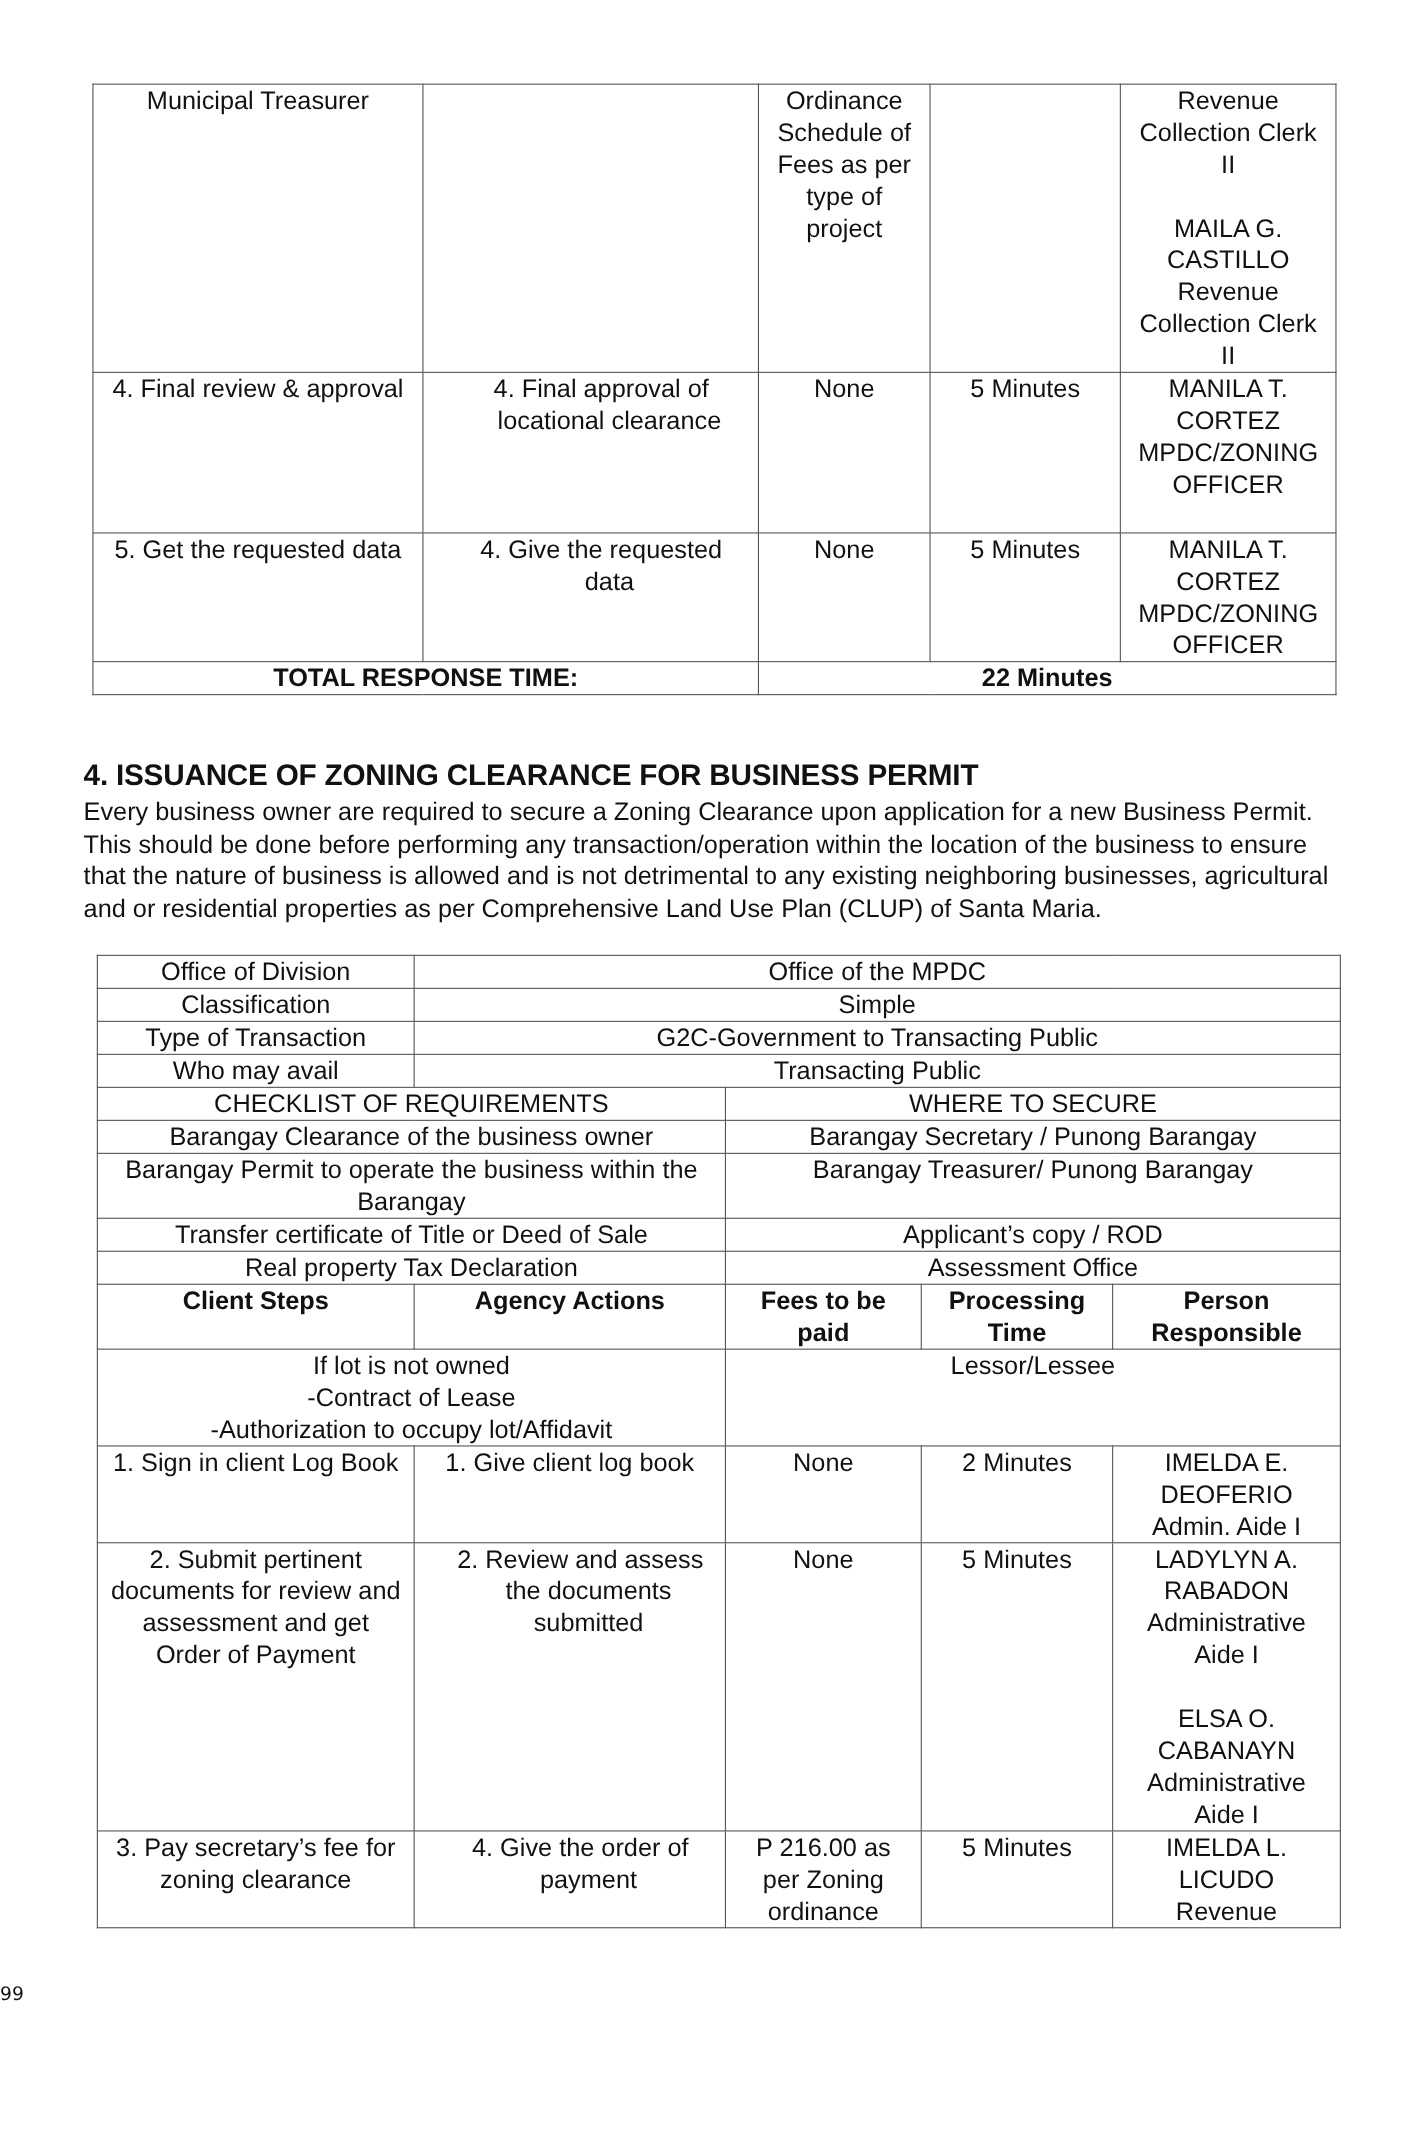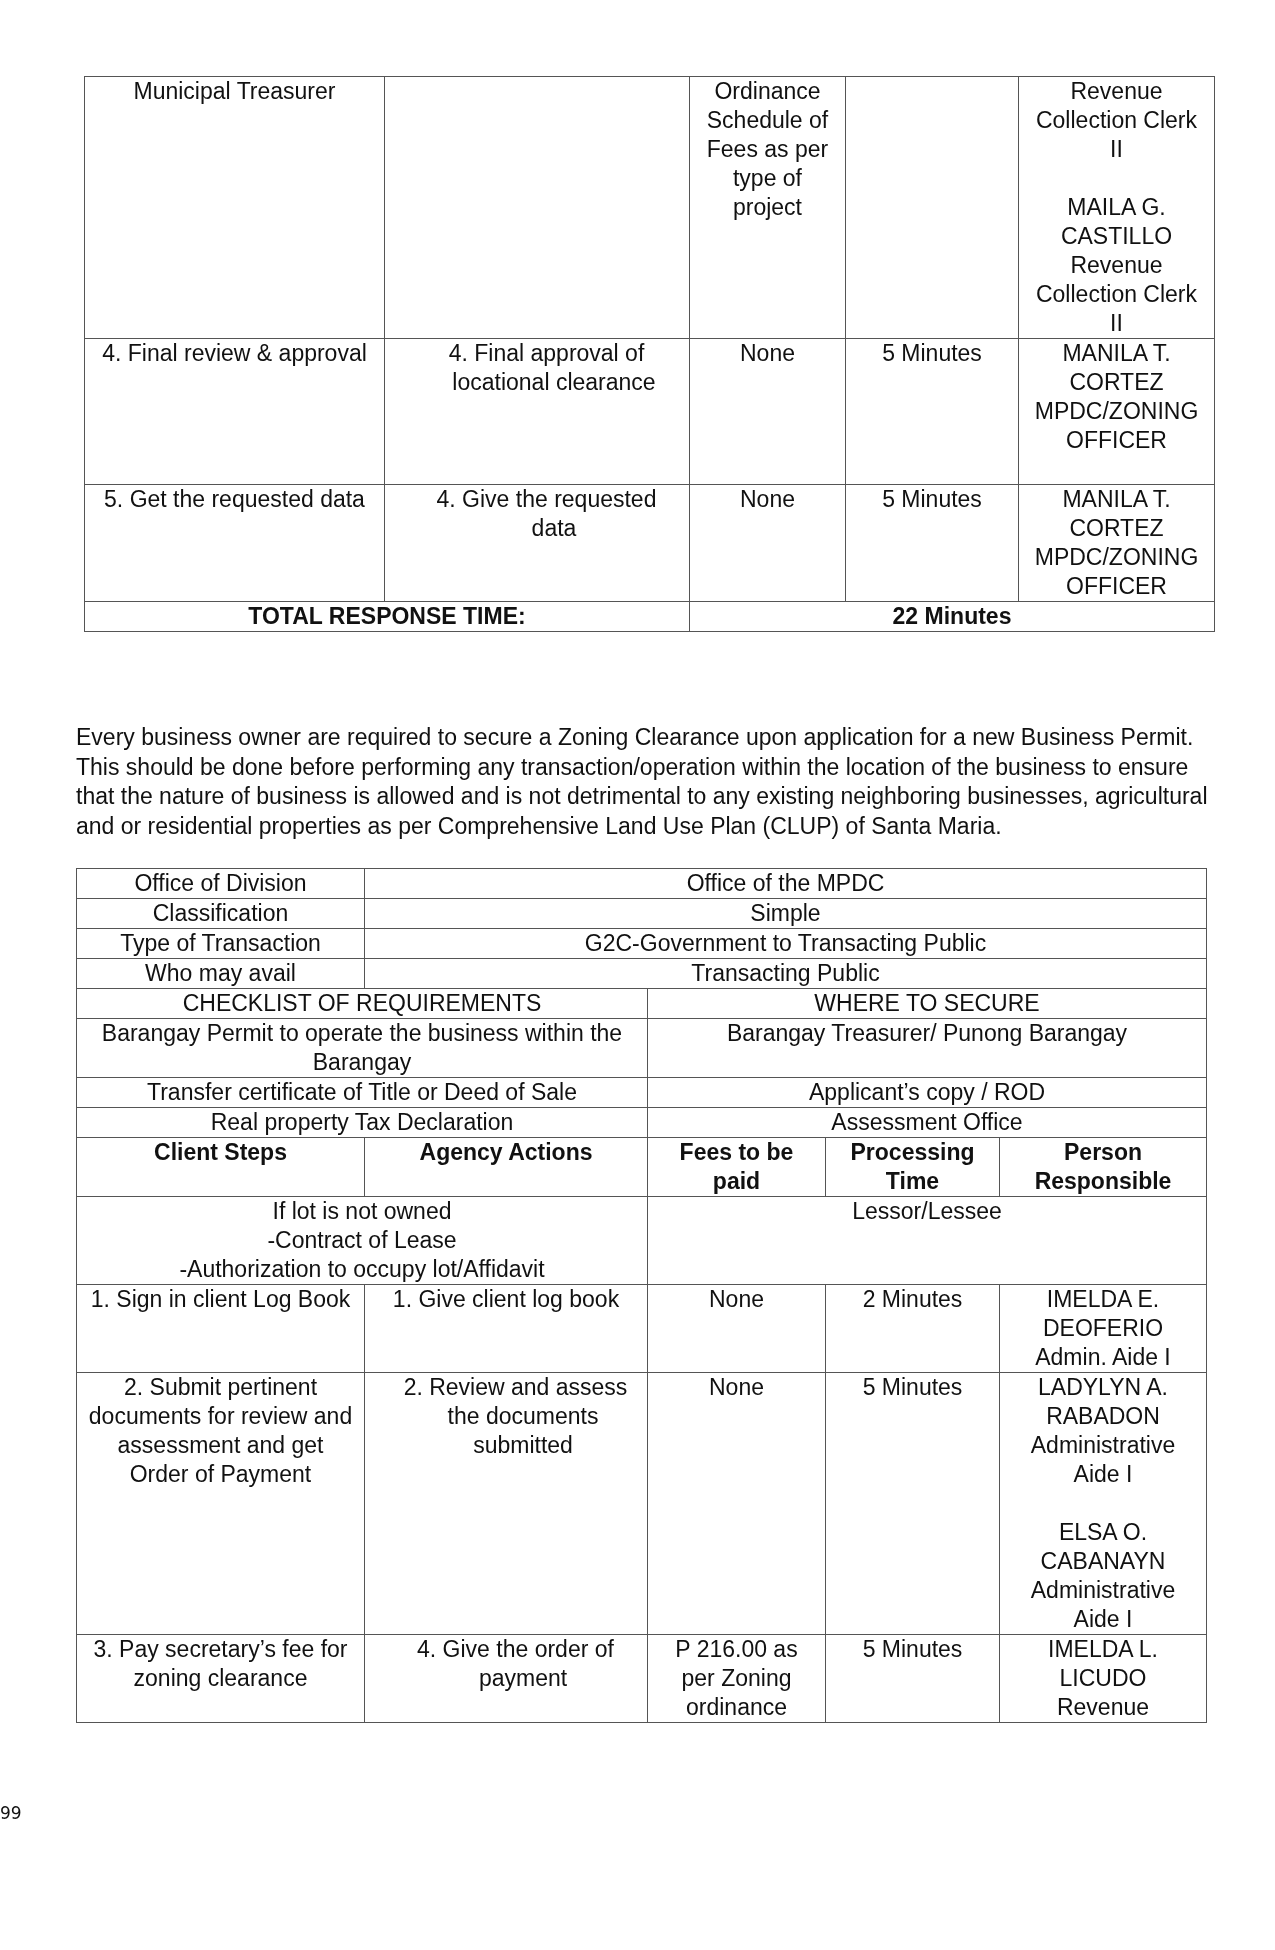--- a/index.html
+++ b/index.html
@@ -8,21 +8,21 @@
     font-family: "Liberation Sans", sans-serif; color: #111; font-size: 23px;
   }
   .page { position: absolute; left: 0; top: 0; width: 1275px; height: 1950px; }
   table { border-collapse: collapse; position: absolute; table-layout: fixed; }
   td { border: 1.5px solid #555; vertical-align: top; padding: 0 8px; line-height: 29px; font-size: 23px; text-align: center; }
   .c { text-align: center; }
   .b { font-weight: bold; }
   .pre { white-space: pre-line; }
   .indent { padding-left: 42px; text-indent: -15px; }
   #t1 { left: 84px; top: 76px; width: 1130px; }
-  #t2 { left: 76px; top: 868px; width: 1130px; }
+  #t2 { left: 88px; top: 868px; width: 1130px; }
   h2 { position: absolute; left: 76px; top: 690px; margin: 0; font-size: 27px; font-weight: bold; letter-spacing: -0.2px; }
   .intro { position: absolute; left: 76px; top: 723px; width: 1150px; margin: 0; font-size: 23px; line-height: 29.5px; }
   .pageno { position: absolute; left: 0; width: 1275px; top: 1803px; font-family: "DejaVu Sans", sans-serif; font-size: 17px; }
 </style>
 </head>
 <body>
 
 <div class="page">
 
   <table id="t1">
@@ -73,20 +73,21 @@
 MPDC/ZONING
 OFFICER</td>
     </tr>
     <tr>
       <td colspan="2" class="c b">TOTAL RESPONSE TIME:</td>
       <td colspan="3" class="c b">22 Minutes</td>
     </tr>
   </tbody>
     </table>
 
+  <h2>4. ISSUANCE OF ZONING CLEARANCE FOR BUSINESS PERMIT</h2>
   <p class="intro">Every business owner are required to secure a Zoning Clearance upon application for a new Business Permit. This should be done before performing any transaction/operation within the location of the business to ensure that the nature of business is allowed and is not detrimental to any existing neighboring businesses, agricultural and or residential properties as per Comprehensive Land Use Plan (CLUP) of Santa Maria.</p>
 
   <table id="t2">
     <colgroup>
       <col style="width:288px">
         <col style="width:283px">
         <col style="width:178px">
         <col style="width:174px">
         <col style="width:207px">
     </colgroup>
@@ -105,20 +106,24 @@
       <td colspan="4" class="c">G2C-Government to Transacting Public</td>
     </tr>
     <tr>
       <td>Who may avail</td>
       <td colspan="4" class="c">Transacting Public</td>
     </tr>
 
     <tr>
       <td colspan="2" class="c">CHECKLIST OF REQUIREMENTS</td>
       <td colspan="3" class="c">WHERE TO SECURE</td>
+    </tr>
+    <tr>
+      <td colspan="2">Barangay Clearance of the business owner</td>
+      <td colspan="3" class="c">Barangay Secretary / Punong Barangay</td>
     </tr>
     <tr>
       <td colspan="2">Barangay Permit to operate the business within the Barangay</td>
       <td colspan="3" class="c">Barangay Treasurer/ Punong Barangay</td>
     </tr>
     <tr>
       <td colspan="2">Transfer certificate of Title or Deed of Sale</td>
       <td colspan="3" class="c">Applicant’s copy / ROD</td>
     </tr>
     <tr>

